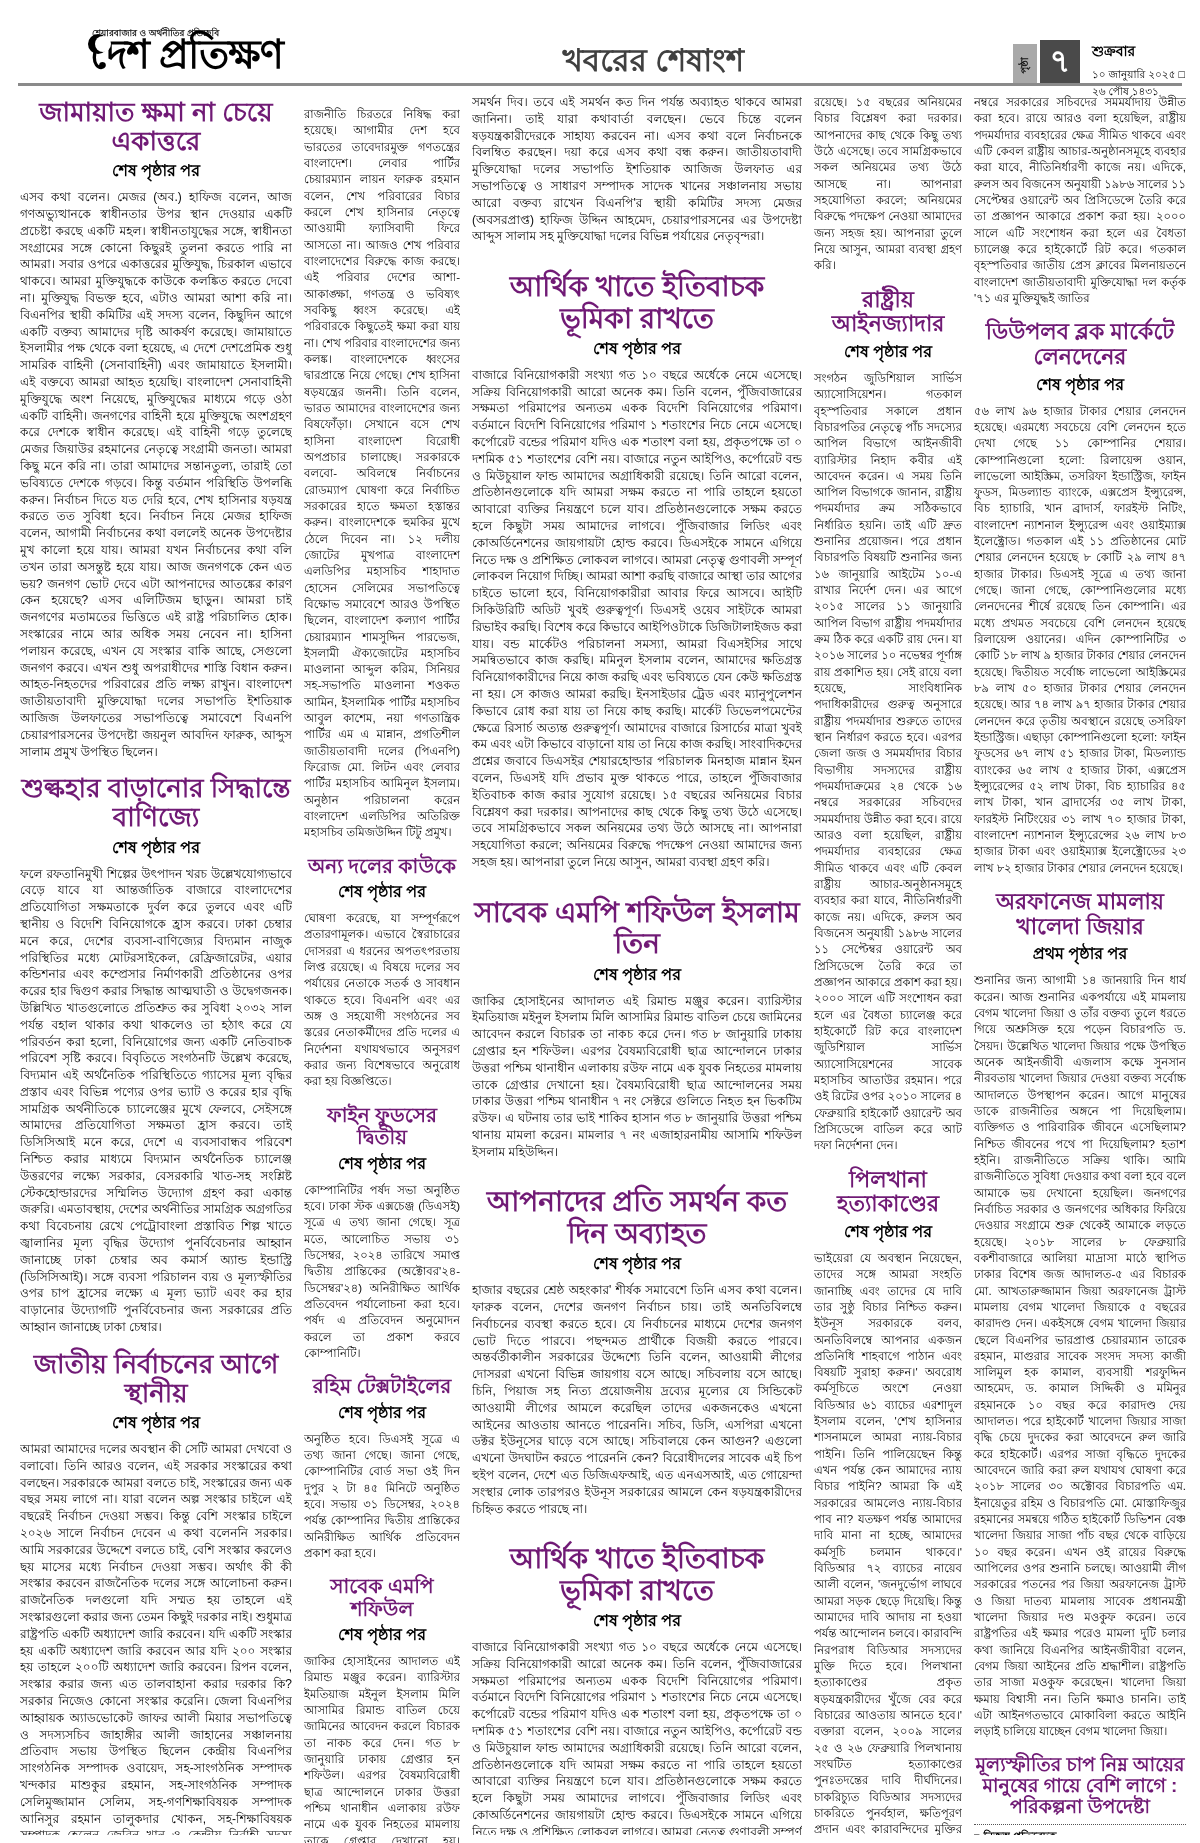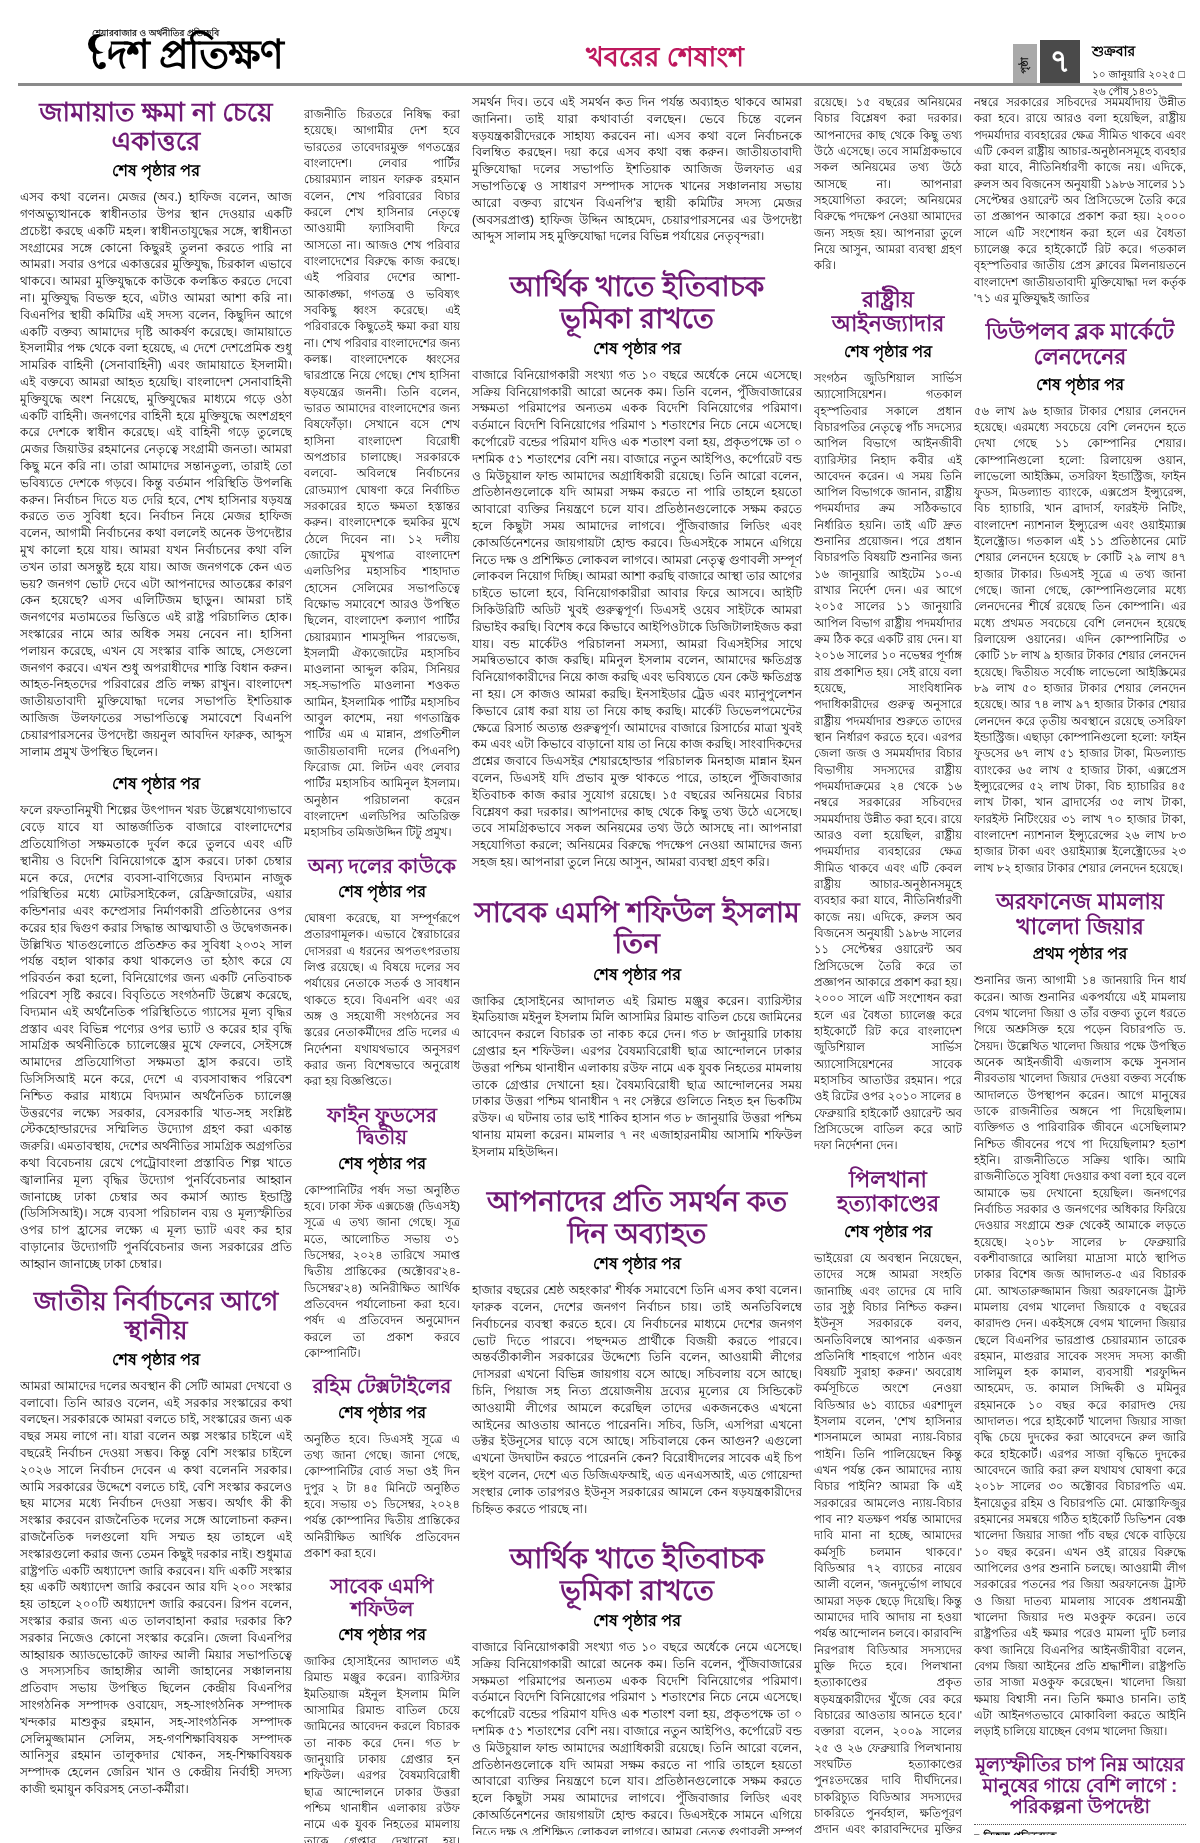--- a/index.html
+++ b/index.html
@@ -7,21 +7,21 @@
         font-family:"Liberation Sans","DejaVu Sans",sans-serif;overflow:hidden;margin:0 auto;}
   
   .header{position:absolute;left:0;top:0;width:1200px;height:86px;}
   .tagline{position:absolute;left:92px;top:26px;font-size:9px;font-weight:700;color:#222;}
   .masthead{position:absolute;left:84px;top:34px;font-size:40px;font-weight:800;
             letter-spacing:-1px;color:#000;line-height:1;}
   .crescent{display:inline-block;width:20px;height:20px;border-radius:50%;
             background:#000;position:relative;top:-14px;left:4px;margin-right:-14px;}
   .crescent::after{content:"";position:absolute;left:7px;top:2px;width:16px;height:16px;
             border-radius:50%;background:#fff;}
-  .section-title{position:absolute;right:456px;top:36px;font-size:27px;font-weight:800;color:#be185d;}
+  .section-title{position:absolute;right:456px;top:36px;font-size:31px;font-weight:800;color:#404040;}
   .page-label-box{position:absolute;left:1013px;top:44px;width:24px;height:42px;background:#a9a9a9;
             display:flex;align-items:center;justify-content:center;}
   .page-label-box span{transform:rotate(-90deg);font-size:10px;font-weight:700;color:#111;white-space:nowrap;}
   .page-num-box{position:absolute;left:1040px;top:40px;width:40px;height:46px;background:#4a4a4a;
             color:#fff;font-size:32px;font-weight:800;display:flex;align-items:center;justify-content:center;}
   .dateblock{position:absolute;left:1092px;top:40px;width:106px;}
   .weekday{font-size:14px;font-weight:800;}
   .dateline{font-size:10.5px;margin-top:3px;border-top:0;}
   .head-rule{position:absolute;left:18px;top:83px;width:1164px;height:3px;background:#8a8a8a;}
   
@@ -69,20 +69,21 @@
     <div class="head-rule"></div>
   </div>
 
   <div class="col c1">
     <div class="article">
       <h2 class="hl hl-a">জামায়াত ক্ষমা না চেয়ে একাত্তরে</h2>
       <div class="cont">শেষ পৃষ্ঠার পর</div>
       <p class="body">এসব কথা বলেন। মেজর (অব.) হাফিজ বলেন, আজ গণঅভ্যুত্থানকে স্বাধীনতার উপর স্থান দেওয়ার একটি প্রচেষ্টা করছে একটি মহল। স্বাধীনতাযুদ্ধের সঙ্গে, স্বাধীনতা সংগ্রামের সঙ্গে কোনো কিছুরই তুলনা করতে পারি না আমরা। সবার ওপরে একাত্তরের মুক্তিযুদ্ধ, চিরকাল এভাবে থাকবে। আমরা মুক্তিযুদ্ধকে কাউকে কলঙ্কিত করতে দেবো না। মুক্তিযুদ্ধ বিভক্ত হবে, এটাও আমরা আশা করি না। বিএনপির স্থায়ী কমিটির এই সদস্য বলেন, কিছুদিন আগে একটি বক্তব্য আমাদের দৃষ্টি আকর্ষণ করেছে। জামায়াতে ইসলামীর পক্ষ থেকে বলা হয়েছে, এ দেশে দেশপ্রেমিক শুধু সামরিক বাহিনী (সেনাবাহিনী) এবং জামায়াতে ইসলামী। এই বক্তব্যে আমরা আহত হয়েছি। বাংলাদেশ সেনাবাহিনী মুক্তিযুদ্ধে অংশ নিয়েছে, মুক্তিযুদ্ধের মাধ্যমে গড়ে ওঠা একটি বাহিনী। জনগণের বাহিনী হয়ে মুক্তিযুদ্ধে অংশগ্রহণ করে দেশকে স্বাধীন করেছে। এই বাহিনী গড়ে তুলেছে মেজর জিয়াউর রহমানের নেতৃত্বে সংগ্রামী জনতা। আমরা কিছু মনে করি না। তারা আমাদের সন্তানতুল্য, তারাই তো ভবিষ্যতে দেশকে গড়বে। কিন্তু বর্তমান পরিস্থিতি উপলব্ধি করুন। নির্বাচন দিতে যত দেরি হবে, শেখ হাসিনার ষড়যন্ত্র করতে তত সুবিধা হবে। নির্বাচন নিয়ে মেজর হাফিজ বলেন, আগামী নির্বাচনের কথা বললেই অনেক উপদেষ্টার মুখ কালো হয়ে যায়। আমরা যখন নির্বাচনের কথা বলি তখন তারা অসন্তুষ্ট হয়ে যায়। আজ জনগণকে কেন এত ভয়? জনগণ ভোট দেবে এটা আপনাদের আতঙ্কের কারণ কেন হয়েছে? এসব এলিটিজম ছাড়ুন। আমরা চাই জনগণের মতামতের ভিত্তিতে এই রাষ্ট্র পরিচালিত হোক। সংস্কারের নামে আর অধিক সময় নেবেন না। হাসিনা পলায়ন করেছে, এখন যে সংস্কার বাকি আছে, সেগুলো জনগণ করবে। এখন শুধু অপরাধীদের শাস্তি বিধান করুন। আহত-নিহতদের পরিবারের প্রতি লক্ষ্য রাখুন। বাংলাদেশ জাতীয়তাবাদী মুক্তিযোদ্ধা দলের সভাপতি ইশতিয়াক আজিজ উলফাতের সভাপতিত্বে সমাবেশে বিএনপি চেয়ারপারসনের উপদেষ্টা জয়নুল আবদিন ফারুক, আব্দুস সালাম প্রমুখ উপস্থিত ছিলেন।</p>
     </div>
     <div class="article">
+      <h2 class="hl hl-a">শুল্কহার বাড়ানোর সিদ্ধান্তে বাণিজ্যে</h2>
       <div class="cont">শেষ পৃষ্ঠার পর</div>
       <p class="body">ফলে রফতানিমুখী শিল্পের উৎপাদন খরচ উল্লেখযোগ্যভাবে বেড়ে যাবে যা আন্তর্জাতিক বাজারে বাংলাদেশের প্রতিযোগিতা সক্ষমতাকে দুর্বল করে তুলবে এবং এটি স্থানীয় ও বিদেশি বিনিয়োগকে হ্রাস করবে। ঢাকা চেম্বার মনে করে, দেশের ব্যবসা-বাণিজ্যের বিদ্যমান নাজুক পরিস্থিতির মধ্যে মোটরসাইকেল, রেফ্রিজারেটর, এয়ার কন্ডিশনার এবং কম্প্রেসার নির্মাণকারী প্রতিষ্ঠানের ওপর করের হার দ্বিগুণ করার সিদ্ধান্ত আত্মঘাতী ও উদ্বেগজনক। উল্লিখিত খাতগুলোতে প্রতিশ্রুত কর সুবিধা ২০৩২ সাল পর্যন্ত বহাল থাকার কথা থাকলেও তা হঠাৎ করে যে পরিবর্তন করা হলো, বিনিয়োগের জন্য একটি নেতিবাচক পরিবেশ সৃষ্টি করবে। বিবৃতিতে সংগঠনটি উল্লেখ করেছে, বিদ্যমান এই অর্থনৈতিক পরিস্থিতিতে গ্যাসের মূল্য বৃদ্ধির প্রস্তাব এবং বিভিন্ন পণ্যের ওপর ভ্যাট ও করের হার বৃদ্ধি সামগ্রিক অর্থনীতিকে চ্যালেঞ্জের মুখে ফেলবে, সেইসঙ্গে আমাদের প্রতিযোগিতা সক্ষমতা হ্রাস করবে। তাই ডিসিসিআই মনে করে, দেশে এ ব্যবসাবান্ধব পরিবেশ নিশ্চিত করার মাধ্যমে বিদ্যমান অর্থনৈতিক চ্যালেঞ্জ উত্তরণের লক্ষ্যে সরকার, বেসরকারি খাত-সহ সংশ্লিষ্ট স্টেকহোল্ডারদের সম্মিলিত উদ্যোগ গ্রহণ করা একান্ত জরুরি। এমতাবস্থায়, দেশের অর্থনীতির সামগ্রিক অগ্রগতির কথা বিবেচনায় রেখে পেট্রোবাংলা প্রস্তাবিত শিল্প খাতে জ্বালানির মূল্য বৃদ্ধির উদ্যোগ পুনর্বিবেচনার আহ্বান জানাচ্ছে ঢাকা চেম্বার অব কমার্স অ্যান্ড ইন্ডাস্ট্রি (ডিসিসিআই)। সঙ্গে ব্যবসা পরিচালন ব্যয় ও মূল্যস্ফীতির ওপর চাপ হ্রাসের লক্ষ্যে এ মূল্য ভ্যাট এবং কর হার বাড়ানোর উদ্যোগটি পুনর্বিবেচনার জন্য সরকারের প্রতি আহ্বান জানাচ্ছে ঢাকা চেম্বার।</p>
     </div>
     <div class="article">
       <h2 class="hl hl-a">জাতীয় নির্বাচনের আগে স্থানীয়</h2>
       <div class="cont">শেষ পৃষ্ঠার পর</div>
       <p class="body">আমরা আমাদের দলের অবস্থান কী সেটি আমরা দেখবো ও বলাবো। তিনি আরও বলেন, এই সরকার সংস্কারের কথা বলছেন। সরকারকে আমরা বলতে চাই, সংস্কারের জন্য এক বছর সময় লাগে না। যারা বলেন অল্প সংস্কার চাইলে এই বছরেই নির্বাচন দেওয়া সম্ভব। কিন্তু বেশি সংস্কার চাইলে ২০২৬ সালে নির্বাচন দেবেন এ কথা বলেননি সরকার। আমি সরকারের উদ্দেশে বলতে চাই, বেশি সংস্কার করলেও ছয় মাসের মধ্যে নির্বাচন দেওয়া সম্ভব। অর্থাৎ কী কী সংস্কার করবেন রাজনৈতিক দলের সঙ্গে আলোচনা করুন। রাজনৈতিক দলগুলো যদি সম্মত হয় তাহলে এই সংস্কারগুলো করার জন্য তেমন কিছুই দরকার নাই। শুধুমাত্র রাষ্ট্রপতি একটি অধ্যাদেশ জারি করবেন। যদি একটি সংস্কার হয় একটি অধ্যাদেশ জারি করবেন আর যদি ২০০ সংস্কার হয় তাহলে ২০০টি অধ্যাদেশ জারি করবেন। রিপন বলেন, সংস্কার করার জন্য এত তালবাহানা করার দরকার কি? সরকার নিজেও কোনো সংস্কার করেনি। জেলা বিএনপির আহ্বায়ক অ্যাডভোকেট জাফর আলী মিয়ার সভাপতিত্বে ও সদস্যসচিব জাহাঙ্গীর আলী জাহানের সঞ্চালনায় প্রতিবাদ সভায় উপস্থিত ছিলেন কেন্দ্রীয় বিএনপির সাংগঠনিক সম্পাদক ওবায়েদ, সহ-সাংগঠনিক সম্পাদক খন্দকার মাশুকুর রহমান, সহ-সাংগঠনিক সম্পাদক সেলিমুজ্জামান সেলিম, সহ-গণশিক্ষাবিষয়ক সম্পাদক আনিসুর রহমান তালুকদার খোকন, সহ-শিক্ষাবিষয়ক সম্পাদক হেলেন জেরিন খান ও কেন্দ্রীয় নির্বাহী সদস্য কাজী হুমায়ুন কবিরসহ নেতা-কর্মীরা।</p>
     </div>
 
   </div>

